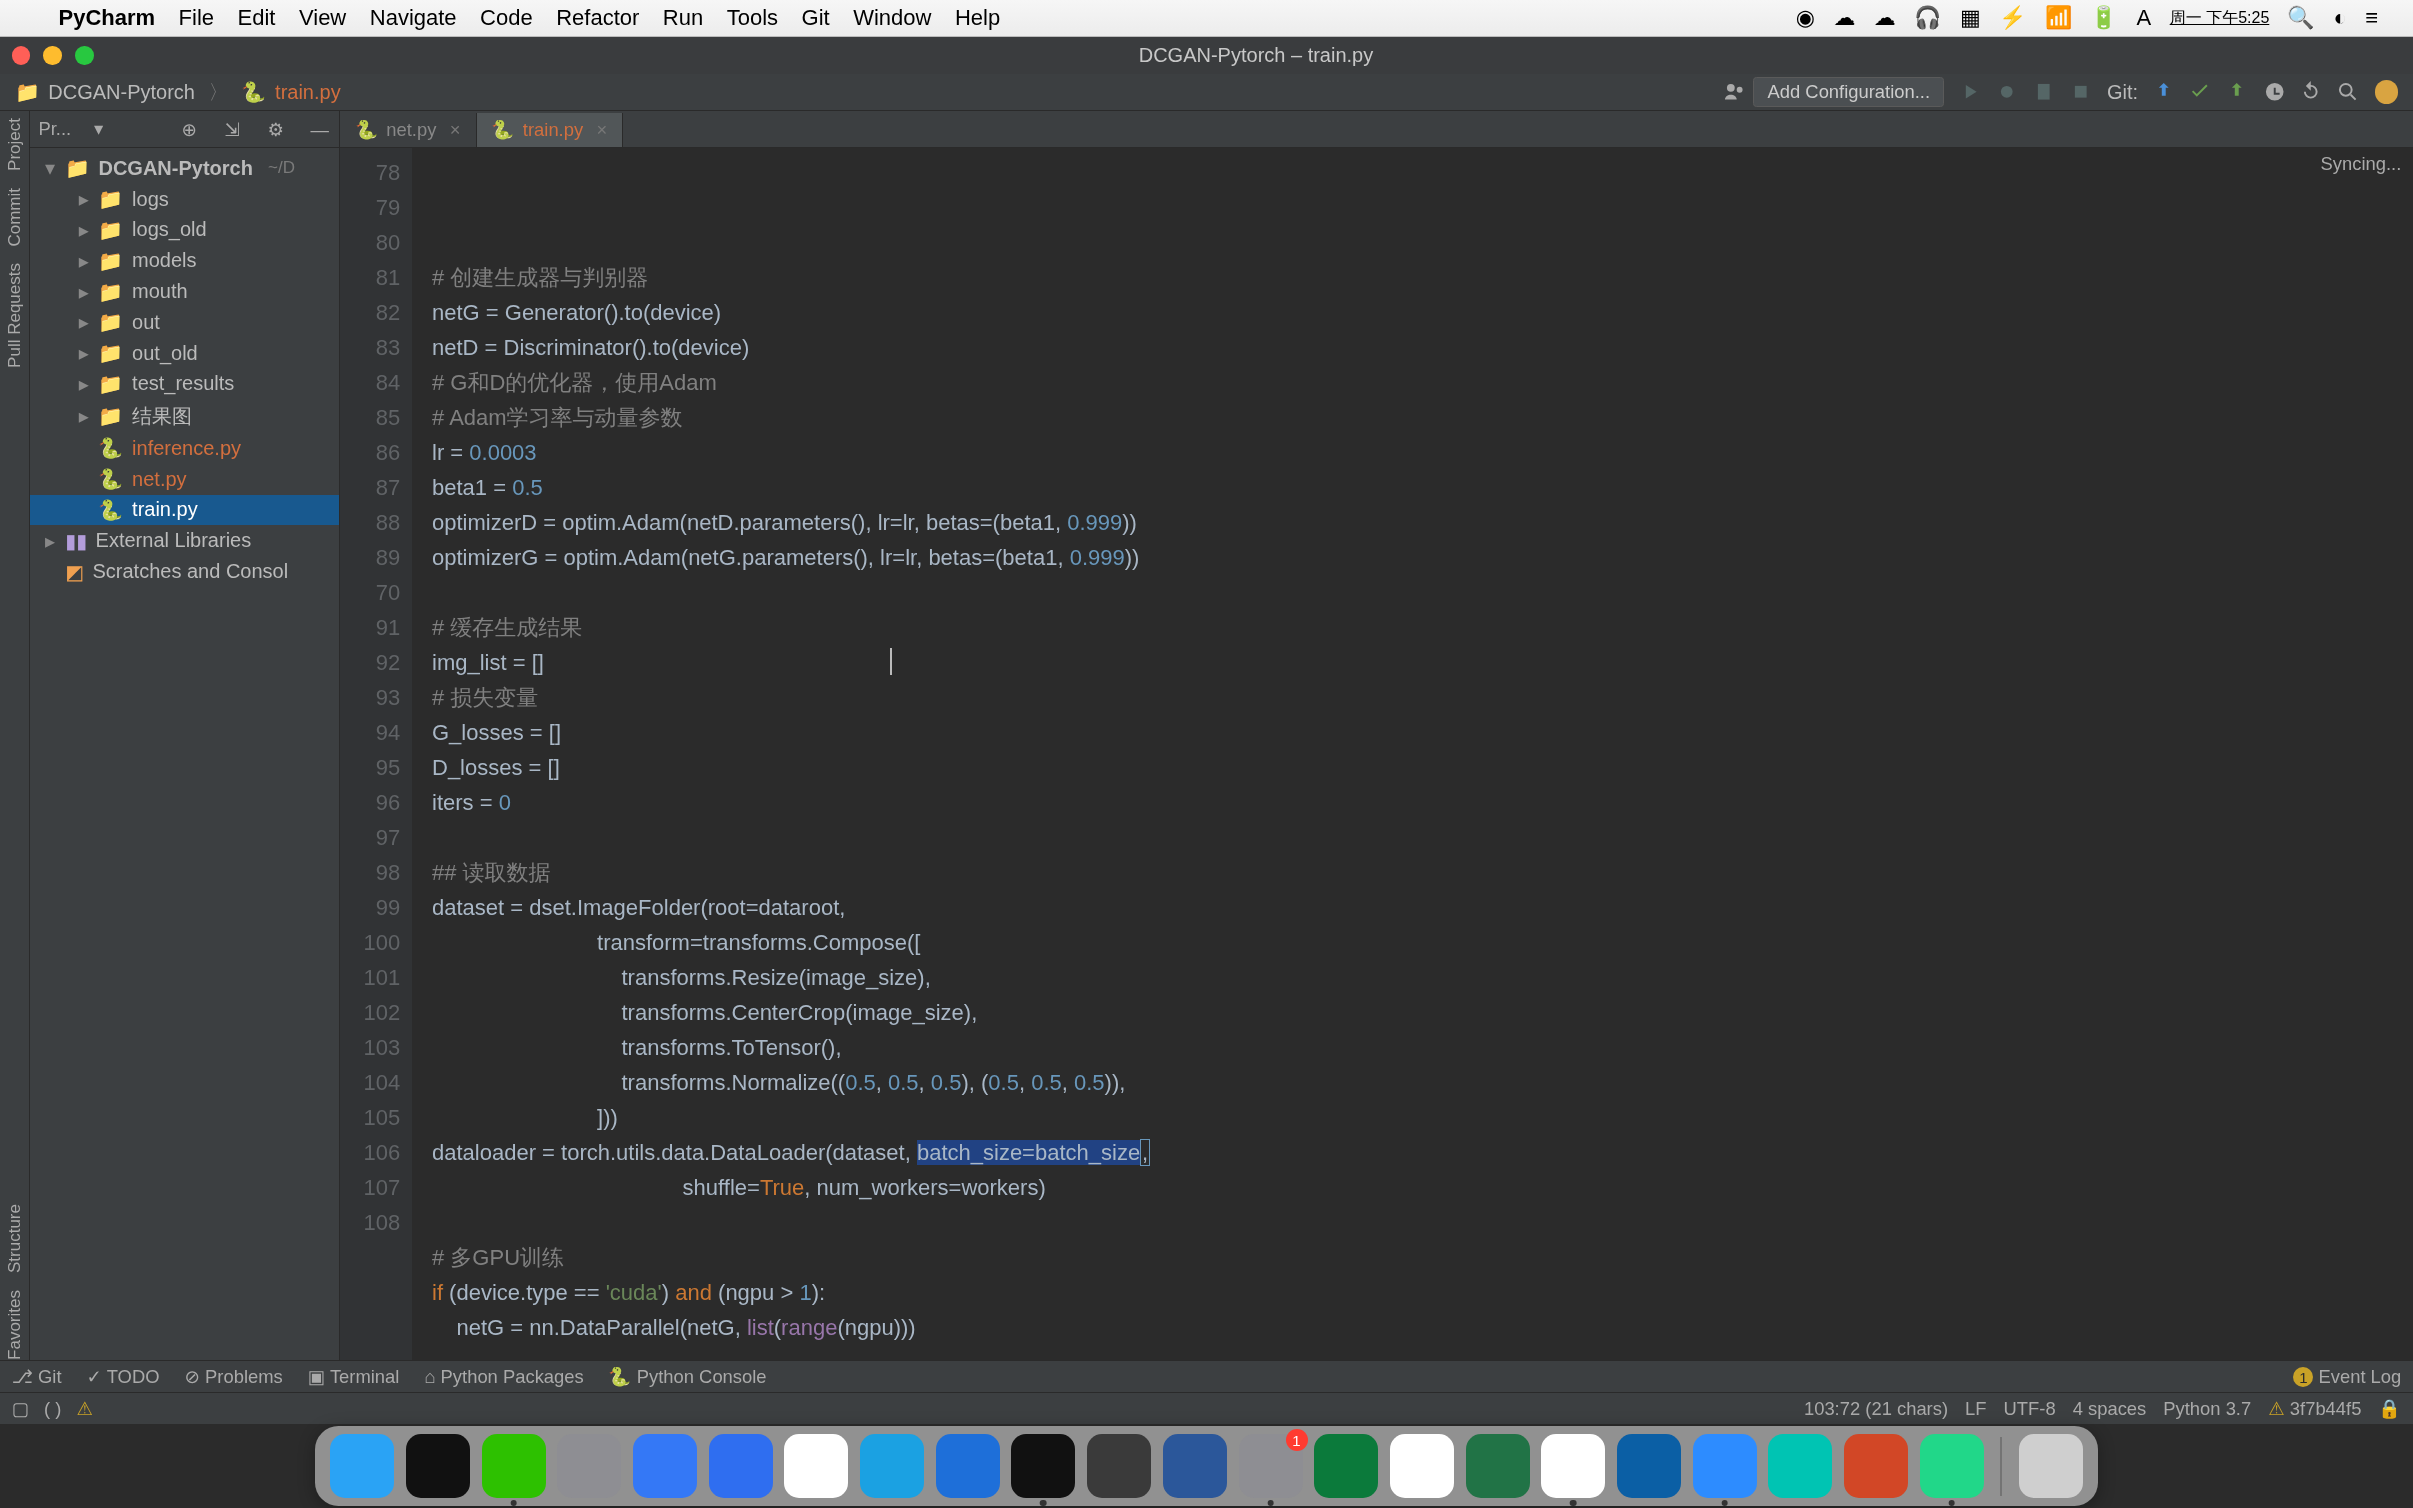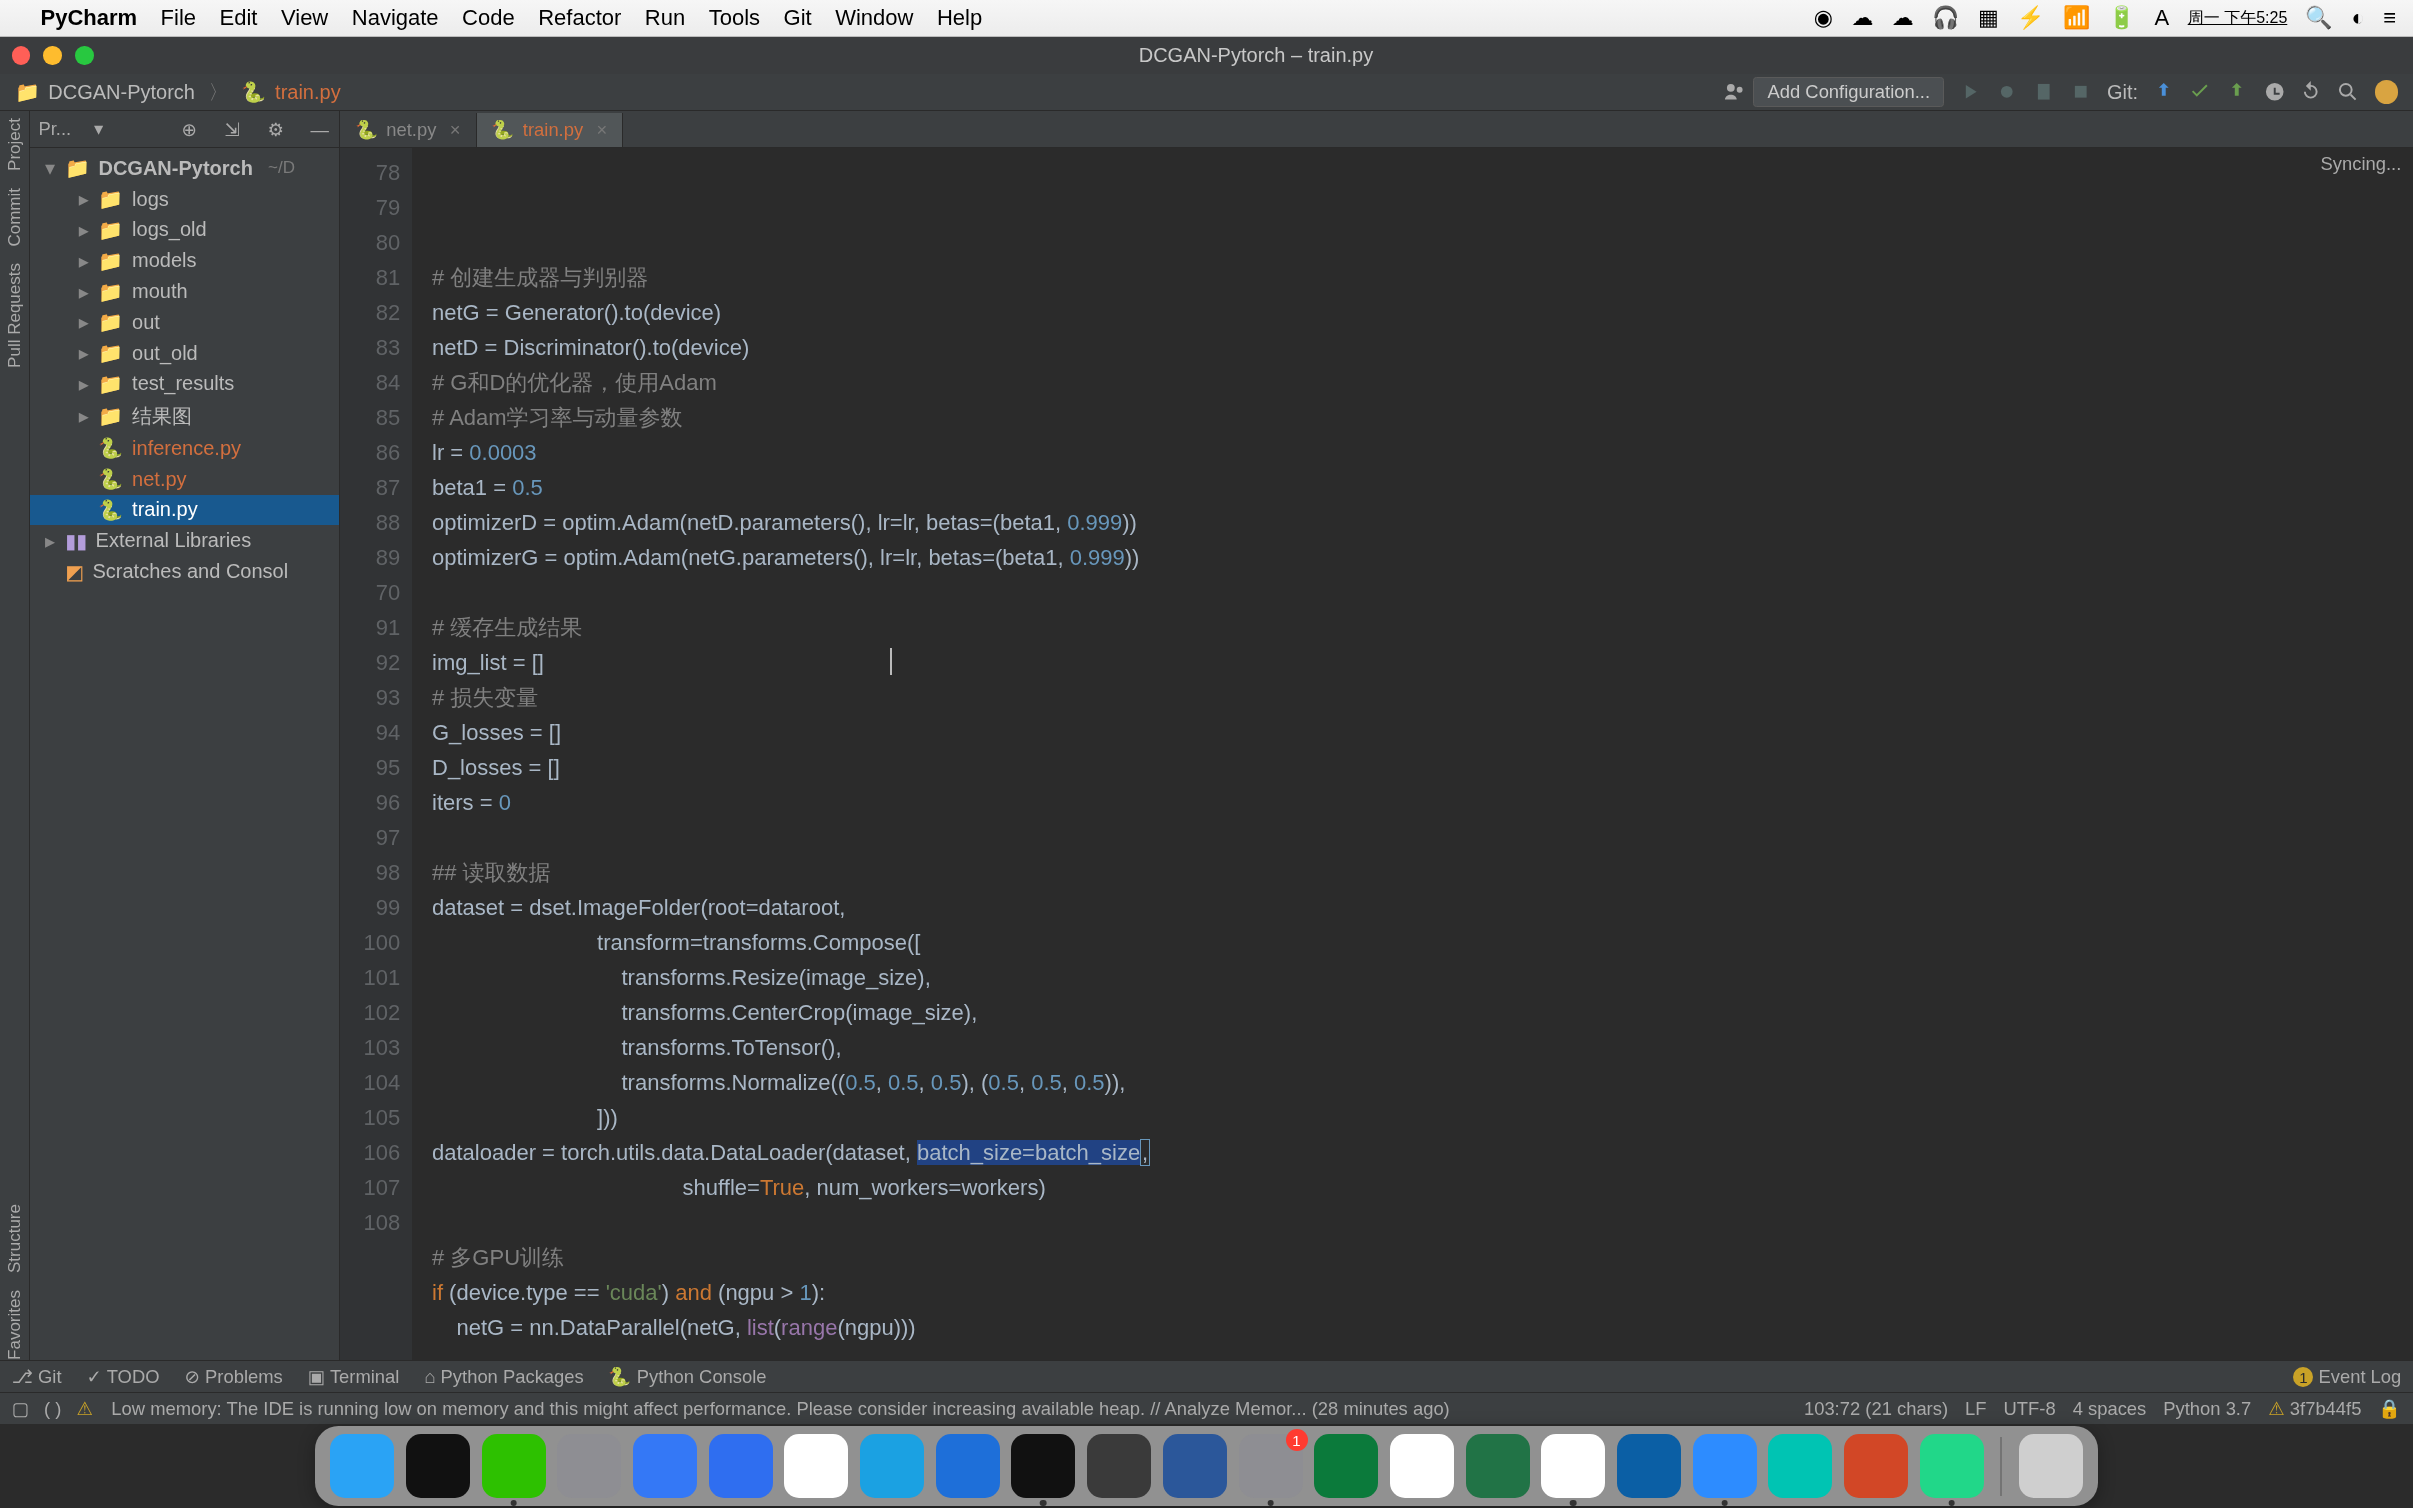--- a/index.html
+++ b/index.html
@@ -1,19 +1,19 @@
 <!DOCTYPE html>
 <html style="font-size:13.4px"><head>
 <meta charset="utf-8">
 <style>
 * { margin: 0; padding: 0; box-sizing: border-box; font-family: -apple-system, BlinkMacSystemFont, "Segoe UI", sans-serif; }
 body { width: 2413px; height: 1508px; background: #2b2b2b; overflow: hidden; transform-origin: top left; }
 
 
-.menubar { height: 37px; background: linear-gradient(#f6f6f6,#ececec); display: flex; align-items: center; padding: 0 17px; font-size: 22px; color: #000; border-bottom: 0.8px solid #bbb; }
+.menubar { height: 37px; background: linear-gradient(#f6f6f6,#ececec); display: flex; align-items: center; padding: 0 35px; font-size: 22px; color: #000; border-bottom: 0.8px solid #bbb; }
 .menubar .apple { font-size: 25px; margin-right: 23.5px; }
 .menubar .appname { font-weight: 700; margin-right: 23.5px; }
 .menubar .mitem { margin-right: 23.5px; }
 .menubar .spacer { flex: 1; }
 .menubar .tray { display: flex; align-items: center; gap: 18.4px; font-size: 22px; }
 .menubar .tray .clock { font-size: 16px; text-decoration: underline; }
 
 
 .titlebar { height: 37px; background: #3a3c3e; display: flex; align-items: center; padding: 0 11.7px; color: #ccc; font-size: 20px; }
 .traffic { display: flex; gap: 13.4px; margin-right: 17px; }
@@ -363,21 +363,20 @@
   <span>🐍 <span>Python Console</span></span>
   <div class="right">
     <span><span class="badge-y">1</span><span>Event Log</span></span>
   </div>
 </div>
 
 <div class="statusbar">
   <span>▢</span>
   <span>( )</span>
   <span class="warn-ic">⚠</span>
-  <span>Low memory: The IDE is running low on memory and this might affect performance. Please consider increasing available heap. // Analyze Memor... (28 minutes ago)</span>
   <div class="right">
     <span>103:72 (21 chars)</span>
     <span>LF</span>
     <span>UTF-8</span>
     <span>4 spaces</span>
     <span>Python 3.7</span>
     <span><span class="gitbranch">⚠ </span><span>3f7b44f5</span></span>
     <span>🔒</span>
   </div>
 </div>

